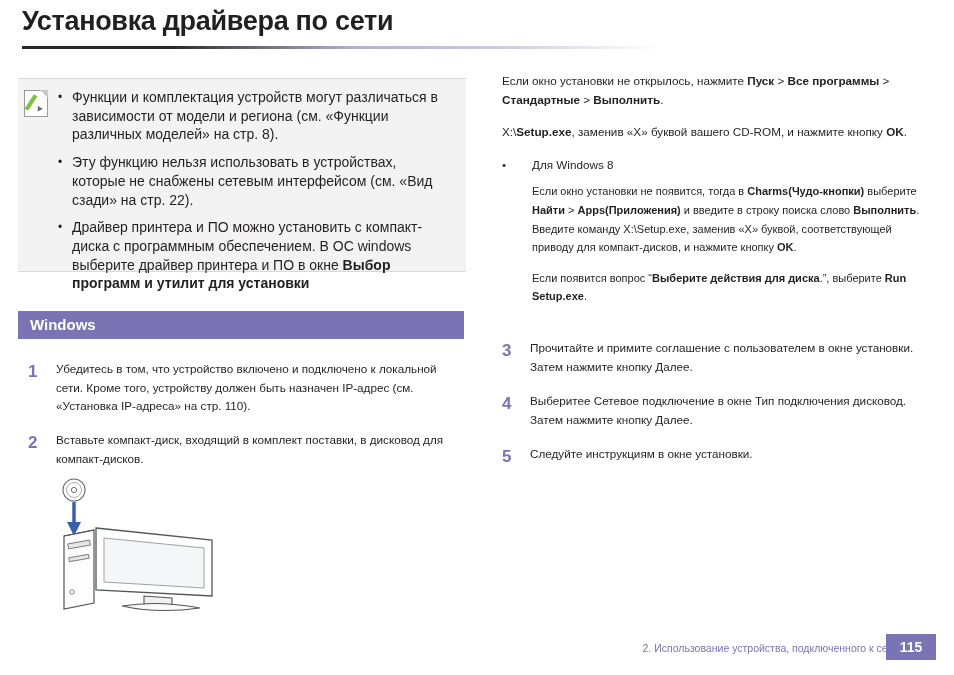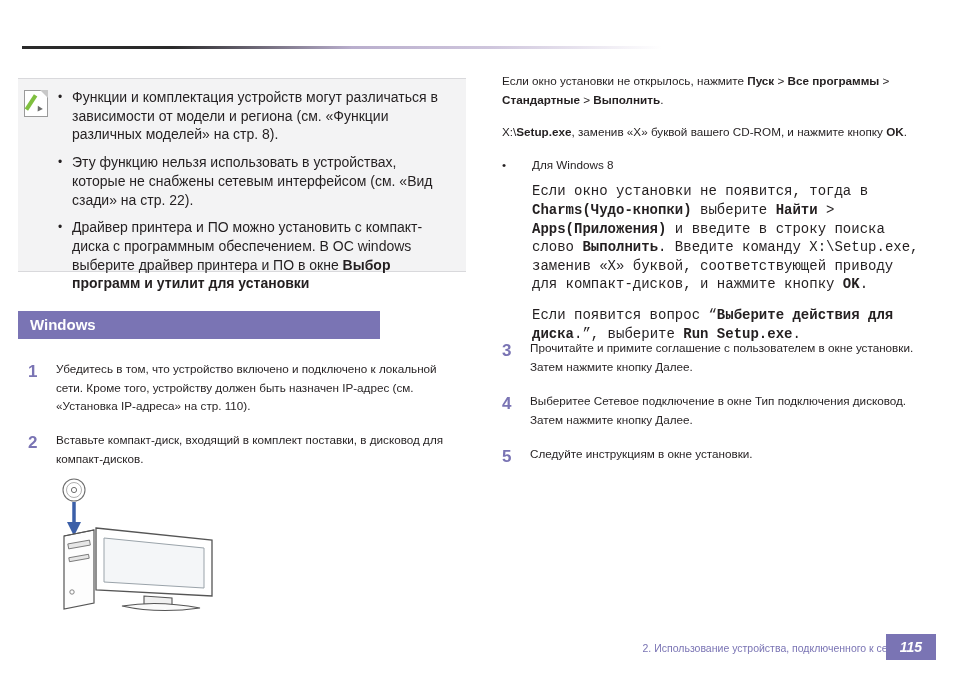--- a/index.html
+++ b/index.html
@@ -112,21 +112,21 @@
     top: 0;
     font-size: 12px;
   }
   .note-item b { font-weight: bold; }
 
   
   .section-bar {
     position: absolute;
     left: 18px;
     top: 311px;
-    width: 362px;
+    width: 446px;
     height: 28px;
     background: #7a74b4;
   }
   .section-bar span {
     position: absolute;
     left: 12px;
     top: 5px;
     font-size: 15px;
     font-weight: bold;
     color: #ffffff;
@@ -174,25 +174,24 @@
     padding-left: 30px;
     margin: 0 0 8px 0;
   }
   .rbullet:before {
     content: "•";
     position: absolute;
     left: 0;
     top: 0;
   }
   .rsub {
-    font-size: 14px;
+    font-size: 11px;
     line-height: 18.6px;
     margin: 0 12px 12px 0;
     padding-left: 30px;
-    font-family: Liberation Mono, monospace;
   }
   .rsub b { font-weight: bold; }
 
   .s3n { left: 502px; top: 341px; }
   .s3t { left: 530px; top: 339px; width: 400px; }
   .s4n { left: 502px; top: 394px; }
   .s4t { left: 530px; top: 392px; width: 402px; }
   .s5n { left: 502px; top: 447px; }
   .s5t { left: 530px; top: 445px; width: 400px; }
 
@@ -211,37 +210,37 @@
     right: 18px;
     top: 634px;
     width: 50px;
     height: 26px;
     background: #7a74b4;
     color: #ffffff;
     font-size: 14px;
     font-weight: bold;
     text-align: center;
     line-height: 26px;
-    font-style: italic;
   }
 
   
   .illus {
     position: absolute;
     left: 52px;
     top: 478px;
     width: 180px;
     height: 135px;
   }
 </style>
 </head>
 <body>
 
 <div class="page">
 
+  <div class="title">Установка драйвера по сети</div>
   <div class="title-rule"></div>
 
   <div class="note-box"></div>
   <div class="note-icon">
     <div class="sheet"></div>
     <div class="fold"></div>
     <div class="pencil"></div>
     <div class="pencil-tip"></div>
   </div>
   <div class="note-list">

